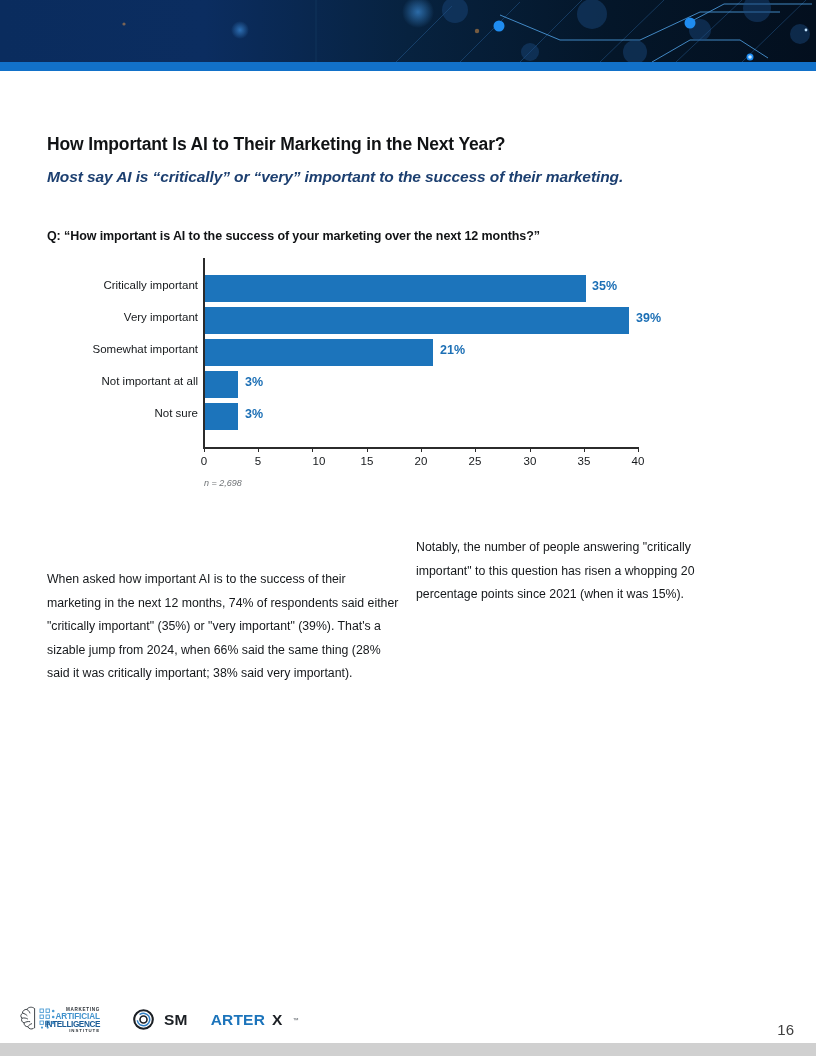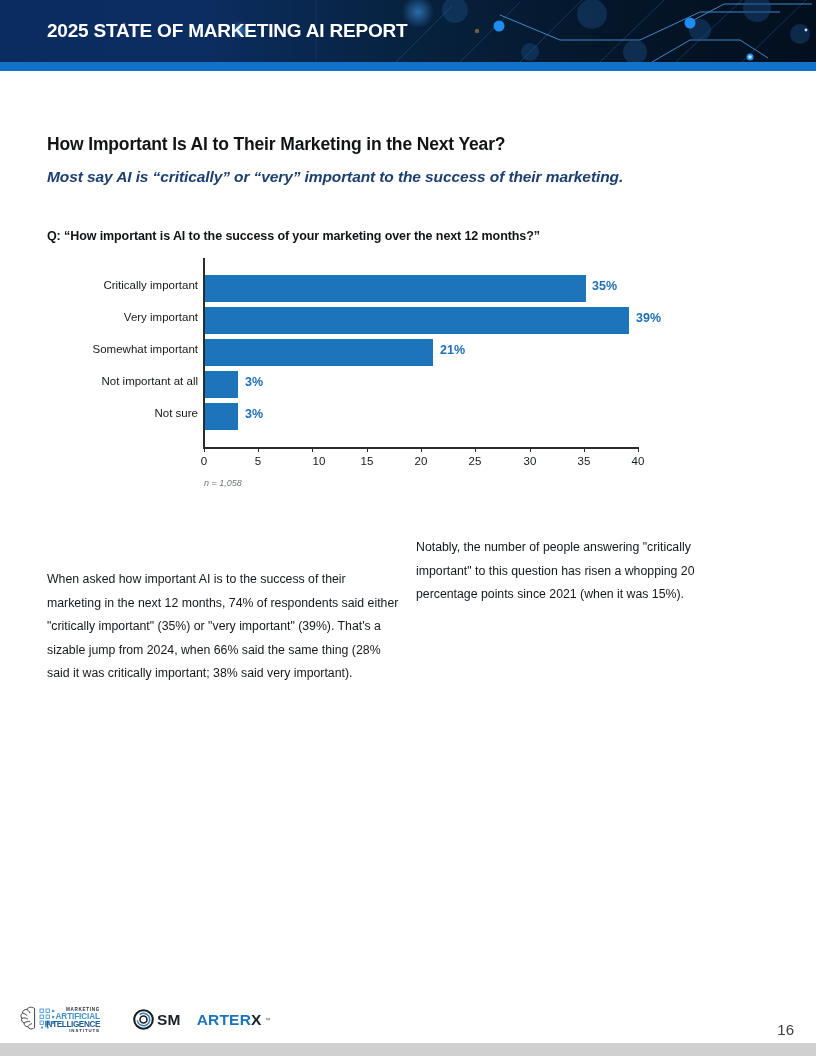--- a/index.html
+++ b/index.html
@@ -175,21 +175,21 @@
   .logo-maii {
     position: absolute;
     left: 0; top: 0;
     width: 88px; height: 36px;
   }
   .logo-smarterx {
     position: absolute;
     left: 113px; top: 7px;
     display: flex;
     align-items: center;
-    gap: 3px;
+    gap: 10px;
   }
   .sx-word {
     font-size: 15.5px;
     font-weight: bold;
     letter-spacing: 0.2px;
     font-family: "Liberation Sans", sans-serif;
     line-height: 1;
   }
   .sx-dark { color: #1b1f24; }
   .sx-blue { color: #1c74bb; }
@@ -266,21 +266,20 @@
     <g fill="#bfe2ff">
       <circle cx="750" cy="57" r="1.8"></circle>
       <circle cx="806" cy="30" r="1.4"></circle>
     </g>
     <g fill="#e79a4a" opacity="0.5">
       <circle cx="477" cy="31" r="2.2"></circle>
       <circle cx="124" cy="24" r="1.6"></circle>
     </g>
     <line x1="316" y1="0" x2="316" y2="62" stroke="#12365f" stroke-width="1" opacity="0.8"></line>
   </svg>
-  <div class="header-title">2025 STATE OF MARKETING AI REPORT</div>
 </div>
 <div class="header-accent"></div>
 
 <div class="slide-title">How Important Is AI to Their Marketing in the Next Year?</div>
 <div class="slide-subtitle">Most say AI is “critically” or “very” important to the success of their marketing.</div>
 <div class="question-line">Q: “How important is AI to the success of your marketing over the next 12 months?”</div>
 
 <div class="chart">
   <div class="chart-plot">
     <div class="axis-line"></div>
@@ -317,21 +316,21 @@
     <div class="xtick-label" style="left:157px;">0</div>
     <div class="xtick-label" style="left:211px;">5</div>
     <div class="xtick-label" style="left:272px;">10</div>
     <div class="xtick-label" style="left:320px;">15</div>
     <div class="xtick-label" style="left:374px;">20</div>
     <div class="xtick-label" style="left:428px;">25</div>
     <div class="xtick-label" style="left:483px;">30</div>
     <div class="xtick-label" style="left:537px;">35</div>
     <div class="xtick-label" style="left:591px;">40</div>
   </div>
-  <div class="n-note">n = 1,058</div>
+  <div class="n-note">n = 2,698</div>
 </div>
 
 <div class="body-col left">When asked how important AI is to the success of their marketing in the next 12 months, 74% of respondents said either "critically important" (35%) or "very important" (39%). That's a sizable jump from 2024, when 66% said the same thing (28% said it was critically important; 38% said very important).</div>
 <div class="body-col right">Notably, the number of people answering "critically important" to this question has risen a whopping 20 percentage points since 2021 (when it was 15%).</div>
 
 <div class="footer-logos">
 
   <div class="logo-maii">
     <svg width="88" height="36" viewBox="0 0 88 36">
       <g fill="none" stroke="#2b3137" stroke-width="0.9">

